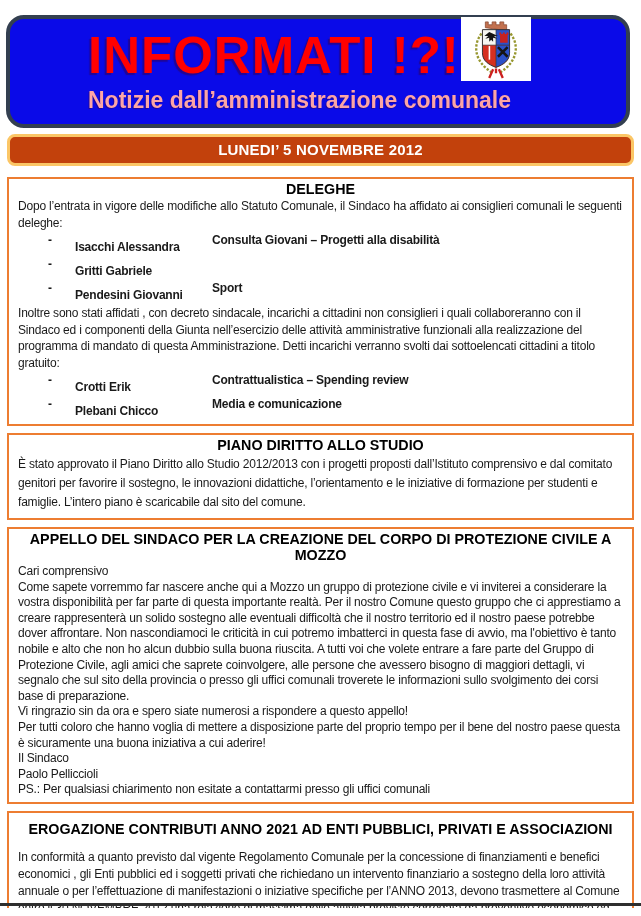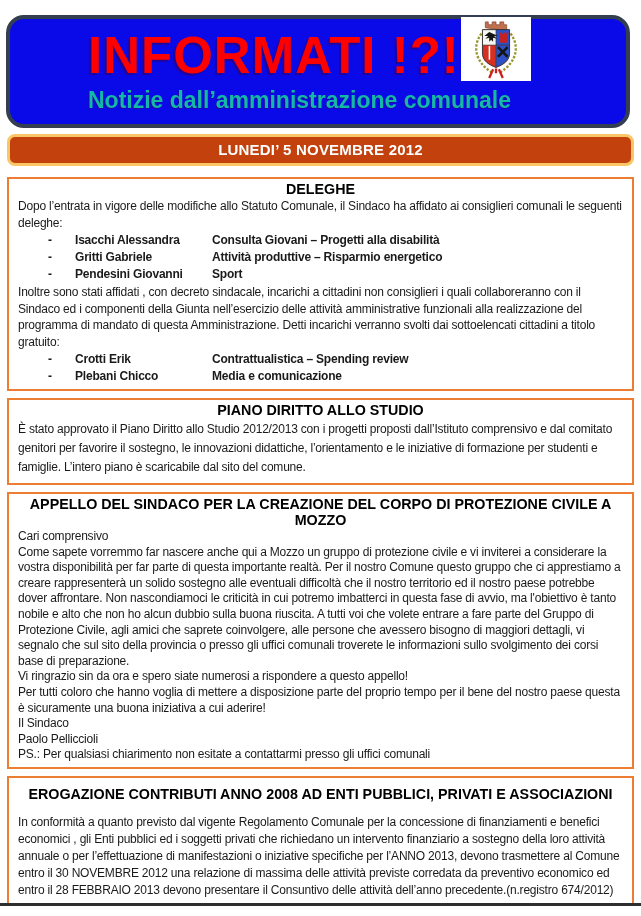--- a/index.html
+++ b/index.html
@@ -28,21 +28,21 @@
     letter-spacing:1px;
     color:#ff0000;
     text-shadow:-2px 2px 1px rgba(60,0,50,0.45);
     line-height:1.05;
     white-space:nowrap;
   }
   .masthead-subtitle{
     padding:4px 0 0 78px;
     font-size:23px;
     font-weight:bold;
-    color:#14b8a6;
+    color:#fca5a5;
     text-shadow:-1px 1px 0 rgba(60,0,50,0.4);
     white-space:nowrap;
   }
   .logo-box{
     position:absolute;
     left:451px;top:-2px;
     width:70px;height:64px;
     background:#ffffff;
     display:flex;align-items:center;justify-content:center;
   }
@@ -89,21 +89,21 @@
   
   .assign-row{
     display:flex;
     padding-left:30px;
     font-size:12px;
     letter-spacing:-0.2px;
     font-weight:bold;
     line-height:17px;
   }
   .assign-row .dash{width:27px;}
-  .assign-row .who{width:137px;}
+  .assign-row .who{width:137px;margin-top:7px;}
   .assign-row .role{flex:1;}
 
   .box-piano p{line-height:19px;margin:2px 0;}
   .box-appello p{line-height:15.6px;margin:0;}
   .box-erogazione h2{margin-top:8px;}
   .box-erogazione p{line-height:17px;margin-top:12px;}
 
   
   .page-divider{
     position:absolute;
@@ -158,21 +158,20 @@
       <h2>DELEGHE</h2>
       <p>Dopo l’entrata in vigore delle modifiche allo Statuto Comunale, il Sindaco ha affidato ai consiglieri comunali le seguenti deleghe:</p>
       <div class="assign-row">
         <span class="dash">-</span>
         <span class="who">Isacchi  Alessandra</span>
         <span class="role">Consulta Giovani – Progetti alla disabilità</span>
       </div>
       <div class="assign-row">
         <span class="dash">-</span>
         <span class="who">Gritti Gabriele</span>
-        <span class="role">Attività produttive – Risparmio energetico</span>
       </div>
       <div class="assign-row">
         <span class="dash">-</span>
         <span class="who">Pendesini Giovanni</span>
         <span class="role">Sport</span>
       </div>
       <p>Inoltre sono stati affidati , con decreto sindacale, incarichi a cittadini non consiglieri i quali collaboreranno con il Sindaco ed i componenti della Giunta nell’esercizio delle attività amministrative funzionali alla realizzazione del programma di mandato di questa Amministrazione. Detti incarichi verranno svolti dai sottoelencati cittadini a titolo gratuito:</p>
       <div class="assign-row">
         <span class="dash">-</span>
         <span class="who">Crotti Erik</span>
@@ -195,20 +194,20 @@
       <p>Cari comprensivo</p>
       <p>Come sapete vorremmo far nascere anche qui a Mozzo un gruppo di protezione civile e vi inviterei a considerare la vostra disponibilità per far parte di questa importante realtà. Per il nostro Comune questo gruppo che ci apprestiamo a creare rappresenterà un solido sostegno alle eventuali difficoltà che il nostro territorio ed il nostro paese potrebbe dover affrontare. Non nascondiamoci le criticità in cui potremo imbatterci in questa fase di avvio, ma l'obiettivo è tanto nobile e alto che non ho alcun dubbio sulla buona riuscita. A tutti voi che volete entrare a fare parte del Gruppo di Protezione Civile, agli amici che saprete coinvolgere, alle persone che avessero bisogno di maggiori dettagli, vi segnalo che sul sito della provincia o presso gli uffici comunali troverete le informazioni sullo svolgimento dei corsi base di preparazione.</p>
       <p>Vi ringrazio sin da ora e spero siate numerosi a rispondere a questo appello!</p>
       <p>Per tutti coloro che hanno voglia di mettere a disposizione parte del proprio tempo per il bene del nostro paese questa è sicuramente una buona iniziativa a cui aderire!</p>
       <p>Il Sindaco</p>
       <p>Paolo Pelliccioli</p>
       <p>PS.: Per qualsiasi chiarimento non esitate a contattarmi presso gli uffici comunali</p>
     </section>
 
     <section class="box box-erogazione">
-      <h2>EROGAZIONE CONTRIBUTI ANNO 2008 AD ENTI PUBBLICI, PRIVATI E ASSOCIAZIONI</h2>
+      <h2>EROGAZIONE CONTRIBUTI ANNO 2021 AD ENTI PUBBLICI, PRIVATI E ASSOCIAZIONI</h2>
       <p><span>In conformità a quanto previsto dal vigente Regolamento Comunale per la concessione di finanziamenti e benefici economici , gli Enti pubblici ed i soggetti privati che richiedano un intervento finanziario a sostegno della loro attività annuale o per l’effettuazione di manifestazioni  o iniziative specifiche per l’ANNO 2013, devono trasmettere al Comune entro il 30 NOVEMBRE 2012 una relazione di massima delle attività previste corredata da preventivo economico ed entro il 28 FEBBRAIO 2013 devono presentare il Consuntivo delle attività dell’anno precedente.</span><span class="italic">(n.registro 674/2012)</span></p>
     </section>
 
   </div>
 
   <div class="page-divider"></div>
 </div>
 
 </body></html>

